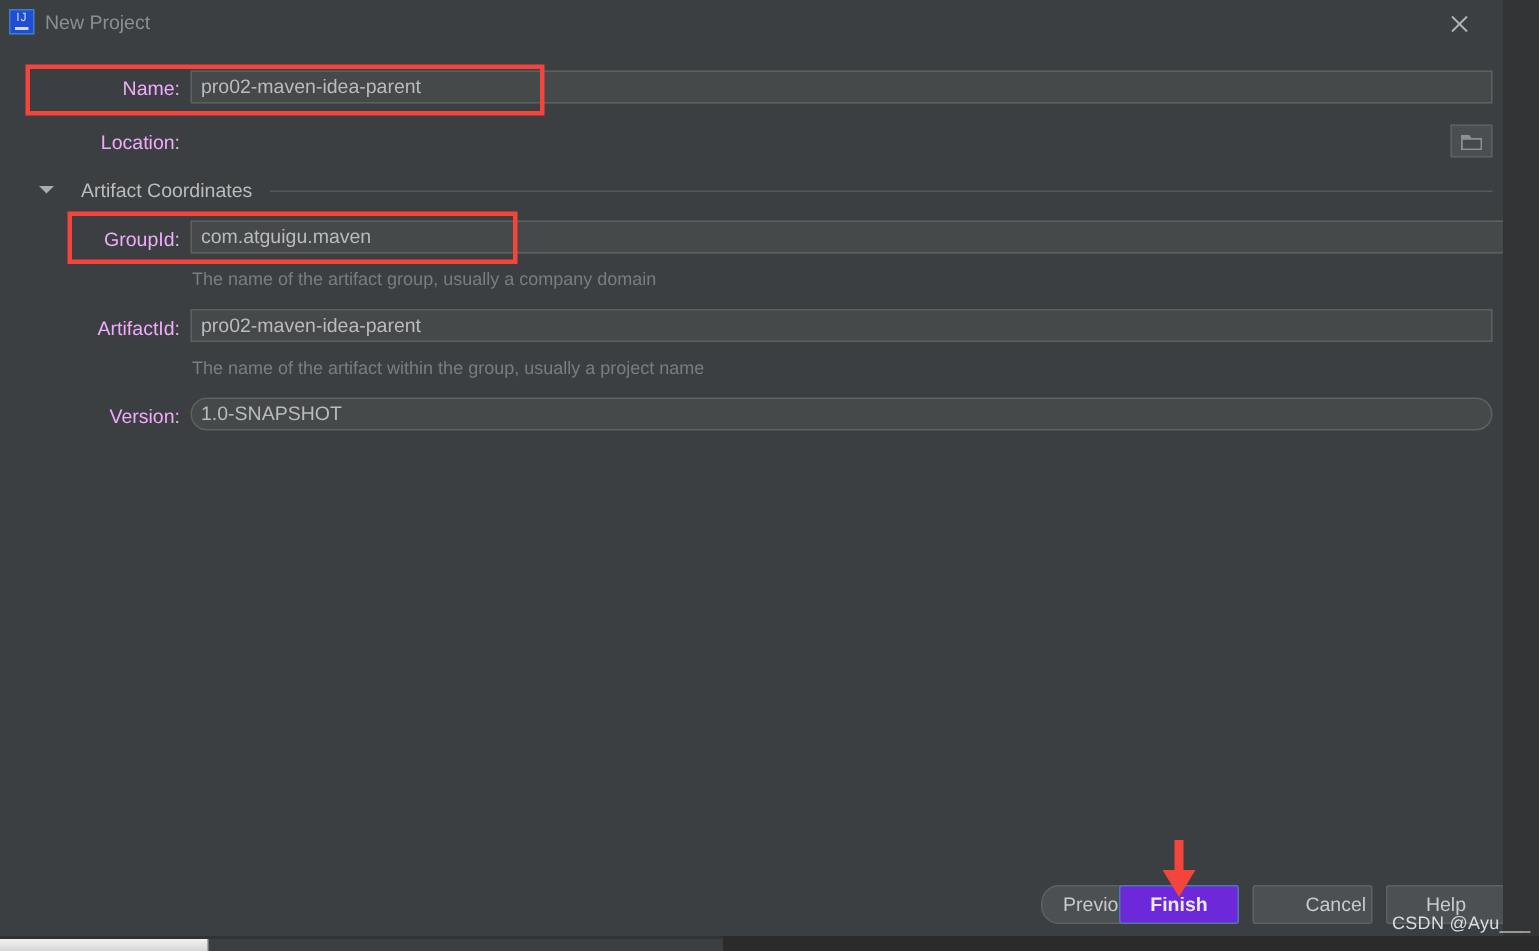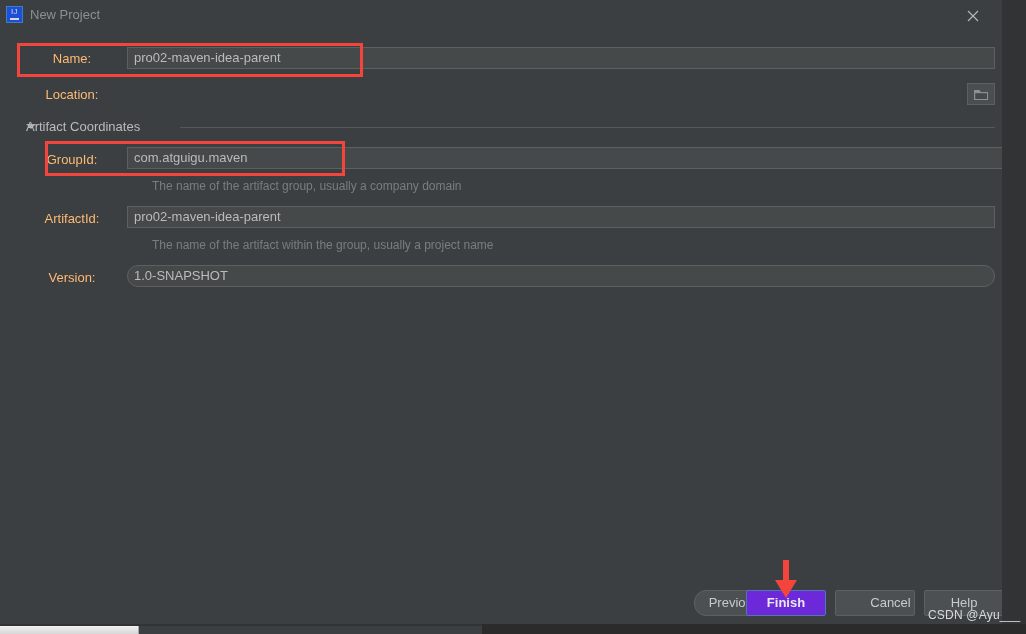--- a/index.html
+++ b/index.html
@@ -102,43 +102,42 @@
     right: 12px; top: 0px;
     width: 34px; height: 30px;
     cursor: default;
   }
   #close-btn svg { position: absolute; left: 11px; top: 10px; }
 
   
   .label {
     position: absolute;
     font-size: 13px;
-    color: #fdba74;
-    text-align: center;
+    color: #f0abfc;
+    text-align: right;
     white-space: nowrap;
   }
   .field {
     position: absolute;
     background: #45494a;
     border: 1px solid #5e6060;
     box-sizing: border-box;
     height: 22px;
     font-size: 13px;
     color: #bbbbbb;
     line-height: 20px;
     padding-left: 6px;
     white-space: nowrap;
     overflow: hidden;
   }
   .hint {
     position: absolute;
     font-size: 12px;
     color: #7a7d7f;
     white-space: nowrap;
-    margin-left: 24px;
   }
 
   
   #browse-btn {
     position: absolute;
     left: 967px; top: 83px;
     width: 28px; height: 22px;
     background: #4a4e50;
     border: 1px solid #5e6060;
     box-sizing: border-box;
@@ -154,21 +153,21 @@
   #section-triangle {
     position: absolute;
     left: 0px; top: 5px;
     width: 0; height: 0;
     border-left: 5px solid transparent;
     border-right: 5px solid transparent;
     border-top: 5px solid #a9acae;
   }
   #section-label {
     position: absolute;
-    left: 0; top: 0px;
+    left: 28px; top: 0px;
     font-size: 13px;
     color: #bbbbbb;
     white-space: nowrap;
   }
   #section-rule {
     position: absolute;
     left: 180px; top: 127px;
     width: 815px; height: 1px;
     background: #54585a;
   }

